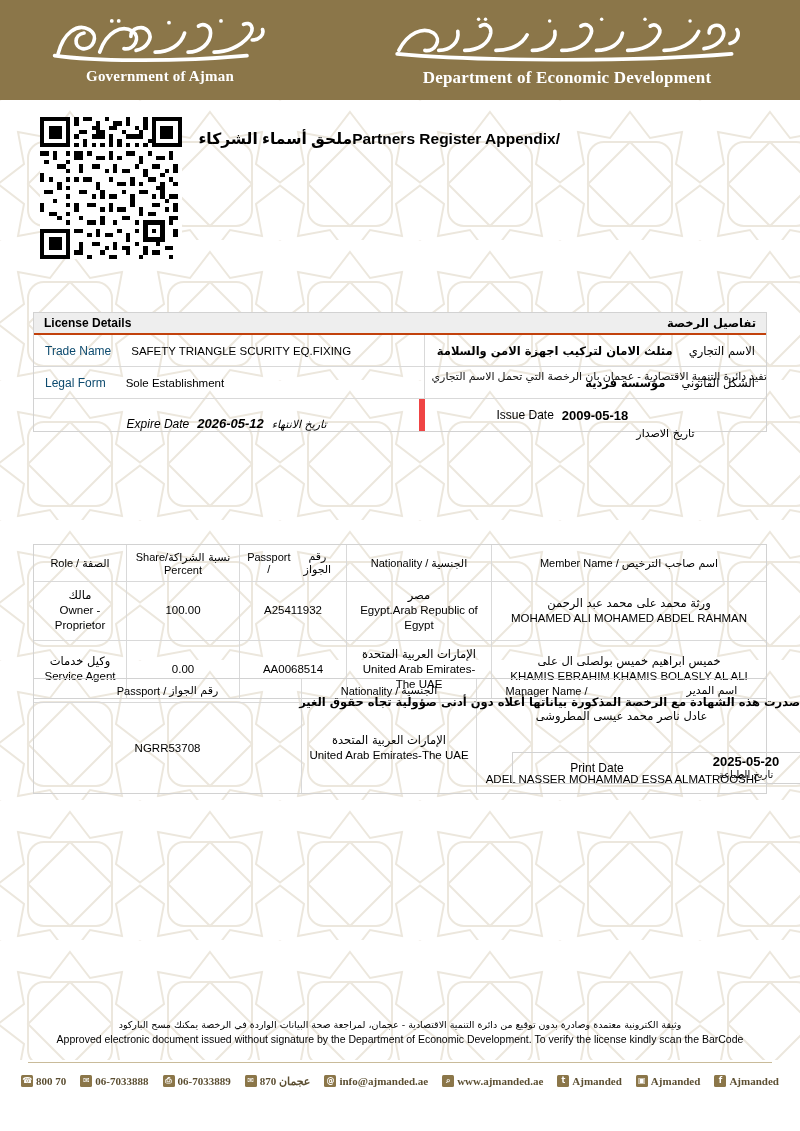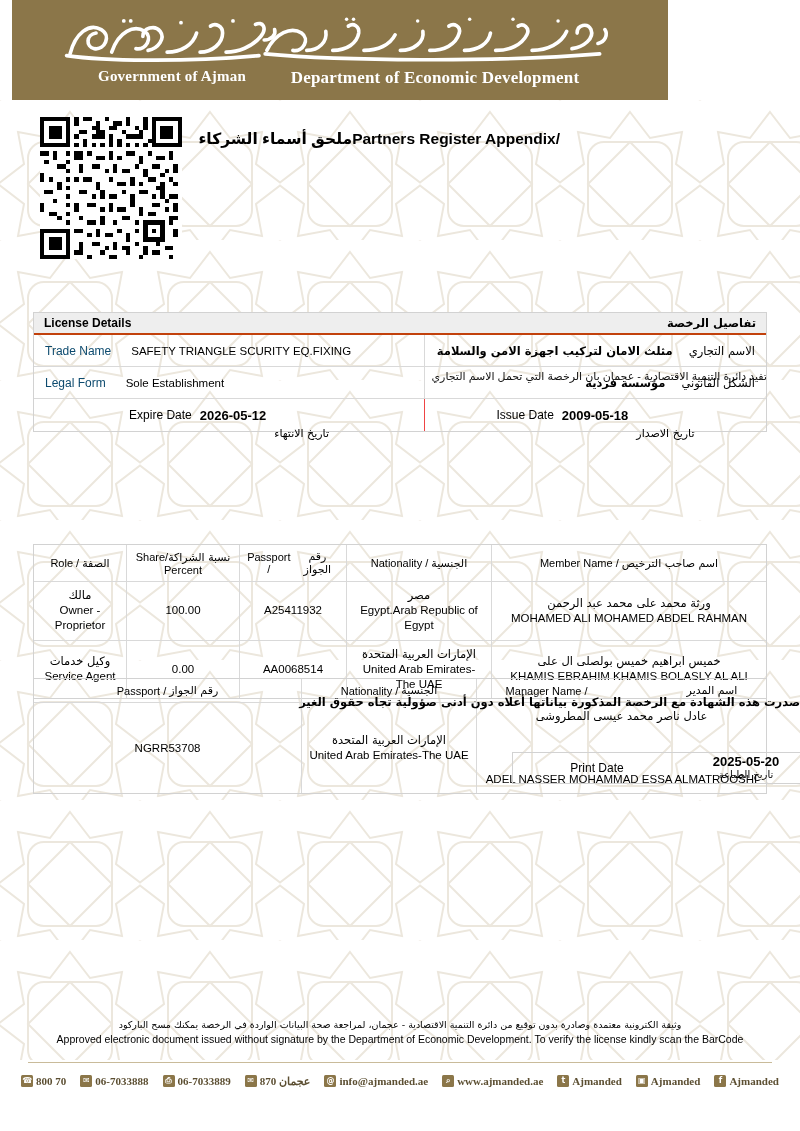--- a/index.html
+++ b/index.html
@@ -27,24 +27,23 @@
     width: 800px; height: 960px;
     z-index: 0;
     pointer-events: none;
     opacity: 1;
   }
 
   
   #header {
     position: absolute;
     left: 0; top: 0;
-    width: 656px; height: 100px;
+    width: 800px; height: 100px;
     background: #8b7649;
     z-index: 5;
-    margin-left: 12px;
   }
   .hd-block {
     position: absolute;
     top: 14px;
     text-align: center;
     color: #ffffff;
   }
   .hd-left  { left: 10px;  width: 300px; }
   .hd-right { right: 18px; width: 430px; }
   .hd-logo {
@@ -137,21 +136,21 @@
   }
   #t-license .hdr .ar { font-weight: bold; font-size: 11.5px; }
   .lic-row { display: flex; height: 32px; border-bottom: 1px solid #d9d9d9; }
   .lic-row:last-child { border-bottom: none; }
   .lic-left  { width: 391px; border-right: 1px solid #d9d9d9; display: flex; align-items: center; padding-left: 11px; }
   .lic-right { flex: 1; display: flex; align-items: center; justify-content: flex-end; padding-right: 11px; }
   .lic-key   { font-size: 12px; color: #0c4a6e; }
   .lic-val   { font-size: 11.5px; color: #000; margin-left: 20px; }
   .lic-key-ar{ font-size: 11.5px; direction: rtl; margin-left: 16px; }
   .lic-val-ar{ font-size: 11.5px; font-weight: bold; direction: rtl; }
-  .dt-left   { width: 391px; border-right: 1px solid #ef4444; display: flex; align-items: center; justify-content: center; gap: 8px; }
+  .dt-left   { width: 391px; border-right: 6px solid #ef4444; display: flex; align-items: flex-end; justify-content: center; gap: 8px; font-style: italic; }
   .dt-right  { flex: 1; display: flex; align-items: center; justify-content: center; gap: 8px; }
   .dt-lab    { font-size: 12px; }
   .dt-lab-ar { font-size: 11px; direction: rtl; margin-top: 36px; }
   .dt-val    { font-size: 13px; font-weight: bold; }
 
   
   #t-members { left: 33px; top: 444px; width: 734px; }
   #t-members .hrow { background: transparent; border-bottom: 1px solid #d9d9d9; }
   #t-members .hcell {
     padding: 5px 6px;

